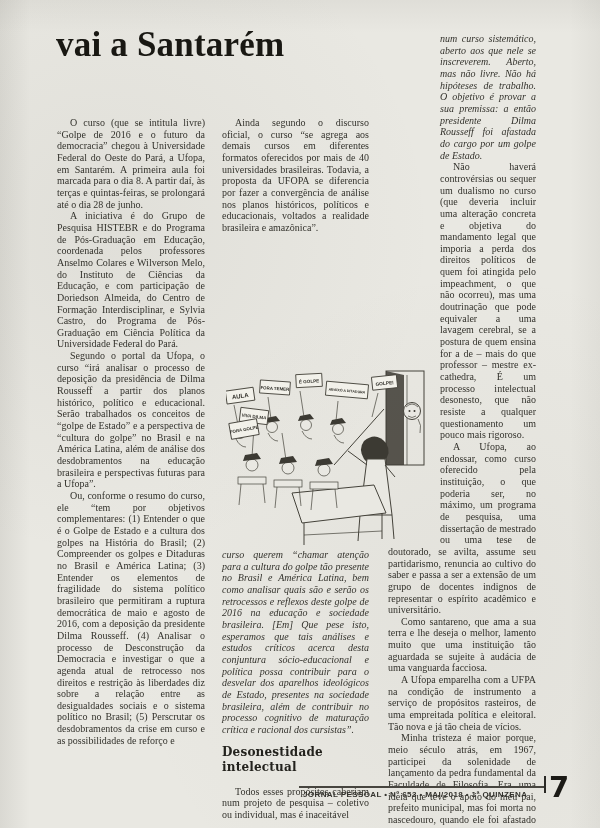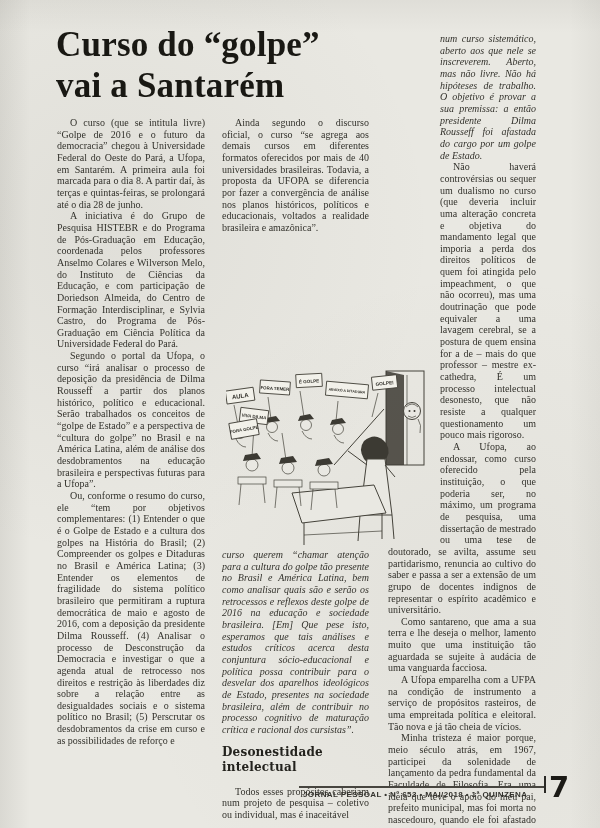--- a/index.html
+++ b/index.html
@@ -58,21 +58,20 @@
   svg .dk{fill:#3c3a33;stroke:none;}
   svg .sign{fill:#f2f1ea;stroke:#44423a;stroke-width:0.9;}
   svg text{font-family:"Liberation Sans","DejaVu Sans",sans-serif;fill:#2e2d27;}
 </style>
 </head>
 <body>
 
 <div class="page">
 
   <div class="headline">
-    <div>Curso do “golpe”</div>
     <div>vai a Santarém</div>
   </div>
 
   <div class="col col1">
     <p>O curso (que se intitula livre) “Golpe de 2016 e o futuro da democracia” chegou à Universidade Federal do Oeste do Pará, a Ufopa, em Santarém. A primeira aula foi marcada para o dia 8. A partir daí, às terças e quintas-feiras, se prolongará até o dia 28 de junho.</p>
     <p>A iniciativa é do Grupo de Pesquisa HISTEBR e do Programa de Pós-Graduação em Educação, coordenada pelos professores Anselmo Colares e Wilverson Melo, do Instituto de Ciências da Educação, e com participação de Doriedson Almeida, do Centro de Formação Interdisciplinar, e Sylvia Castro, do Programa de Pós-Graduação em Ciência Política da Universidade Federal do Pará.</p>
     <p>Segundo o portal da Ufopa, o curso “irá analisar o processo de deposição da presidência de Dilma Rousseff a partir dos planos histórico, político e educacional. Serão trabalhados os conceitos de “golpe de Estado” e a perspectiva de “cultura do golpe” no Brasil e na América Latina, além de análise dos desdobramentos na educação brasileira e perspectivas futuras para a Ufopa”.</p>
     <p>Ou, conforme o resumo do curso, ele “tem por objetivos complementares: (1) Entender o que é o Golpe de Estado e a cultura dos golpes na História do Brasil; (2) Compreender os golpes e Ditaduras no Brasil e América Latina; (3) Entender os elementos de fragilidade do sistema político brasileiro que permitiram a ruptura democrática de maio e agosto de 2016, com a deposição da presidente Dilma Rousseff. (4) Analisar o processo de Desconstrução da Democracia e investigar o que a agenda atual de retrocesso nos direitos e restrição às liberdades diz sobre a relação entre as desigualdades sociais e o sistema político no Brasil; (5) Perscrutar os desdobramentos da crise em curso e as possibilidades de reforço e</p>
   </div>
 

